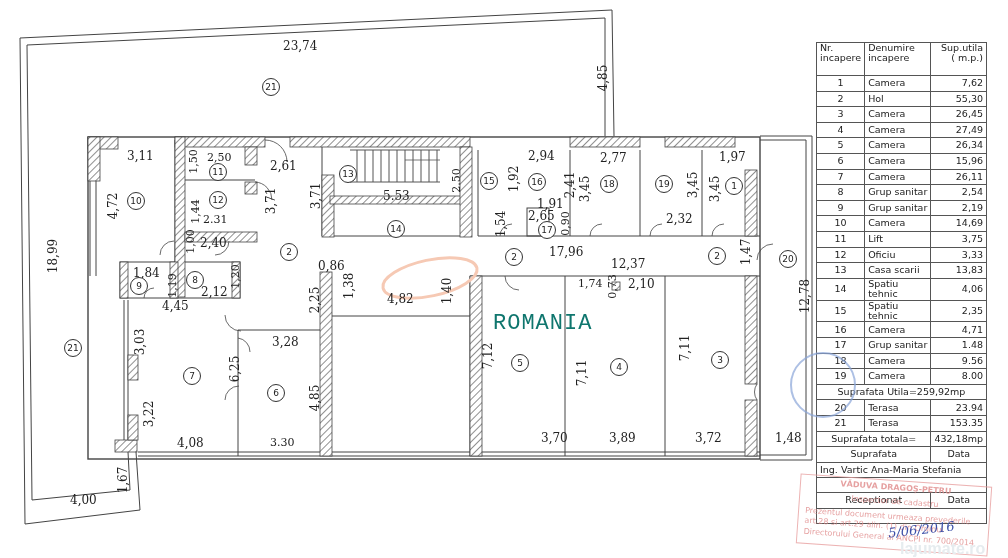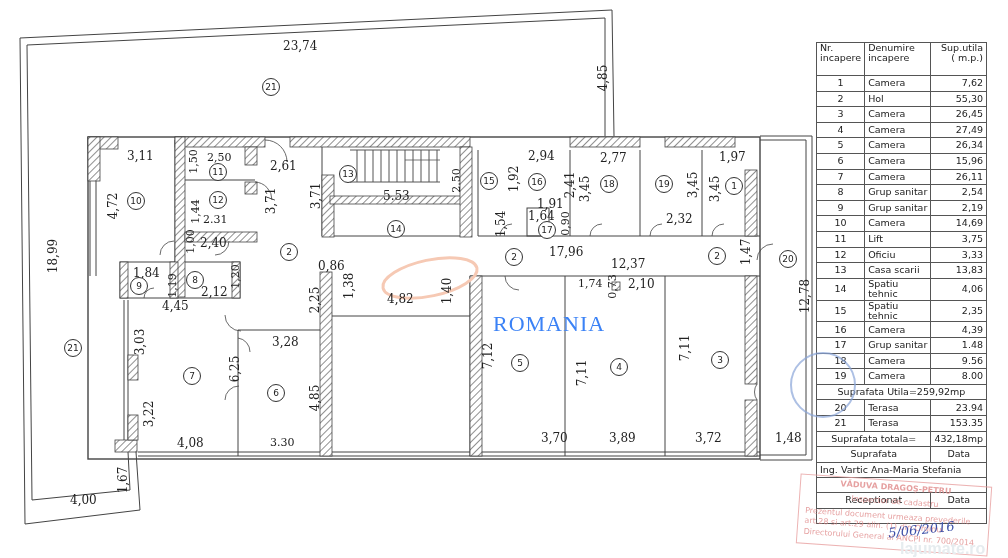--- a/index.html
+++ b/index.html
@@ -2,21 +2,21 @@
 <html><head>
 <meta charset="utf-8">
 <style>
   html,body{margin:0;padding:0;background:#ffffff;}
   body{width:1008px;height:558px;position:relative;overflow:hidden;font-family:"DejaVu Sans",sans-serif;color:#222;}
   #plan{position:absolute;left:0;top:0;width:1008px;height:558px;}
   .dim{position:absolute;font-family:"DejaVu Serif",serif;font-size:12px;color:#222;white-space:nowrap;line-height:1;}
   .dim.v{transform:rotate(-90deg);transform-origin:center center;}
   .dim.sm{font-size:11px;}
   .rn{position:absolute;width:16px;height:16px;border:1px solid #333;border-radius:50%;font-size:9px;line-height:16px;text-align:center;background:#fff;font-family:"DejaVu Sans",sans-serif;}
-  .wm{position:absolute;left:493px;top:311px;font-size:22px;color:#3b82f6;letter-spacing:1px;font-family:Liberation Serif, serif;}
+  .wm{position:absolute;left:493px;top:311px;font-size:22px;color:#0f766e;letter-spacing:1px;font-family:Liberation Mono, monospace;}
   
   #legend{position:absolute;left:816px;top:42px;width:171px;border-collapse:collapse;font-size:9.5px;font-family:"DejaVu Sans",sans-serif;background:#fff;}
   #legend td,#legend th{border:1px solid #555;padding:0 3px;height:14.6px;font-weight:normal;line-height:1.1;}
   #legend th{text-align:left;vertical-align:top;height:32px;}
   #legend td.n{text-align:center;width:40px;}
   #legend td.v{text-align:right;width:48px;}
   #legend td.span{text-align:center;}
   #legend td.blank{height:14px;}
   .stamp-blue{position:absolute;left:790px;top:352px;width:62px;height:62px;border:2px solid #8aa5d8;border-radius:50%;opacity:.7;}
   .stamp-red{position:absolute;left:798px;top:480px;width:190px;height:68px;border:1px solid #e8a0a0;transform:rotate(4deg);opacity:.8;}
@@ -169,21 +169,21 @@
 <div class="dim v" style="left:258px;top:195px">3,71</div>
 <div class="dim v" style="left:303px;top:190px">3,71</div>
 
 <div class="dim" style="left:383px;top:190px">5.53</div>
 <div class="dim v sm" style="left:444px;top:175px">2.50</div>
 <div class="dim" style="left:528px;top:150px">2,94</div>
 <div class="dim v" style="left:557px;top:179px">2,41</div>
 <div class="dim v" style="left:501px;top:173px">1,92</div>
 <div class="dim v" style="left:488px;top:218px">1,54</div>
 <div class="dim" style="left:537px;top:198px">1,91</div>
-<div class="dim" style="left:528px;top:210px">1,64</div>
+<div class="dim" style="left:528px;top:210px">2,65</div>
 <div class="dim v sm" style="left:553px;top:218px">0,90</div>
 <div class="dim" style="left:600px;top:152px">2,77</div>
 <div class="dim v" style="left:572px;top:183px">3,45</div>
 <div class="dim v" style="left:680px;top:179px">3,45</div>
 <div class="dim" style="left:666px;top:213px">2,32</div>
 <div class="dim" style="left:719px;top:151px">1,97</div>
 <div class="dim v" style="left:702px;top:183px">3,45</div>
 
 <div class="dim" style="left:549px;top:246px">17,96</div>
 <div class="dim" style="left:611px;top:258px">12,37</div>
@@ -323,21 +323,21 @@
         <td class="v">4,06</td>
       </tr>
   <tr>
         <td class="n">15</td>
         <td>Spatiu tehnic</td>
         <td class="v">2,35</td>
       </tr>
   <tr>
         <td class="n">16</td>
         <td>Camera</td>
-        <td class="v">4,39</td>
+        <td class="v">4,71</td>
       </tr>
   <tr>
         <td class="n">17</td>
         <td>Grup sanitar</td>
         <td class="v">1.48</td>
       </tr>
   <tr>
         <td class="n">18</td>
         <td>Camera</td>
         <td class="v">9.56</td>

